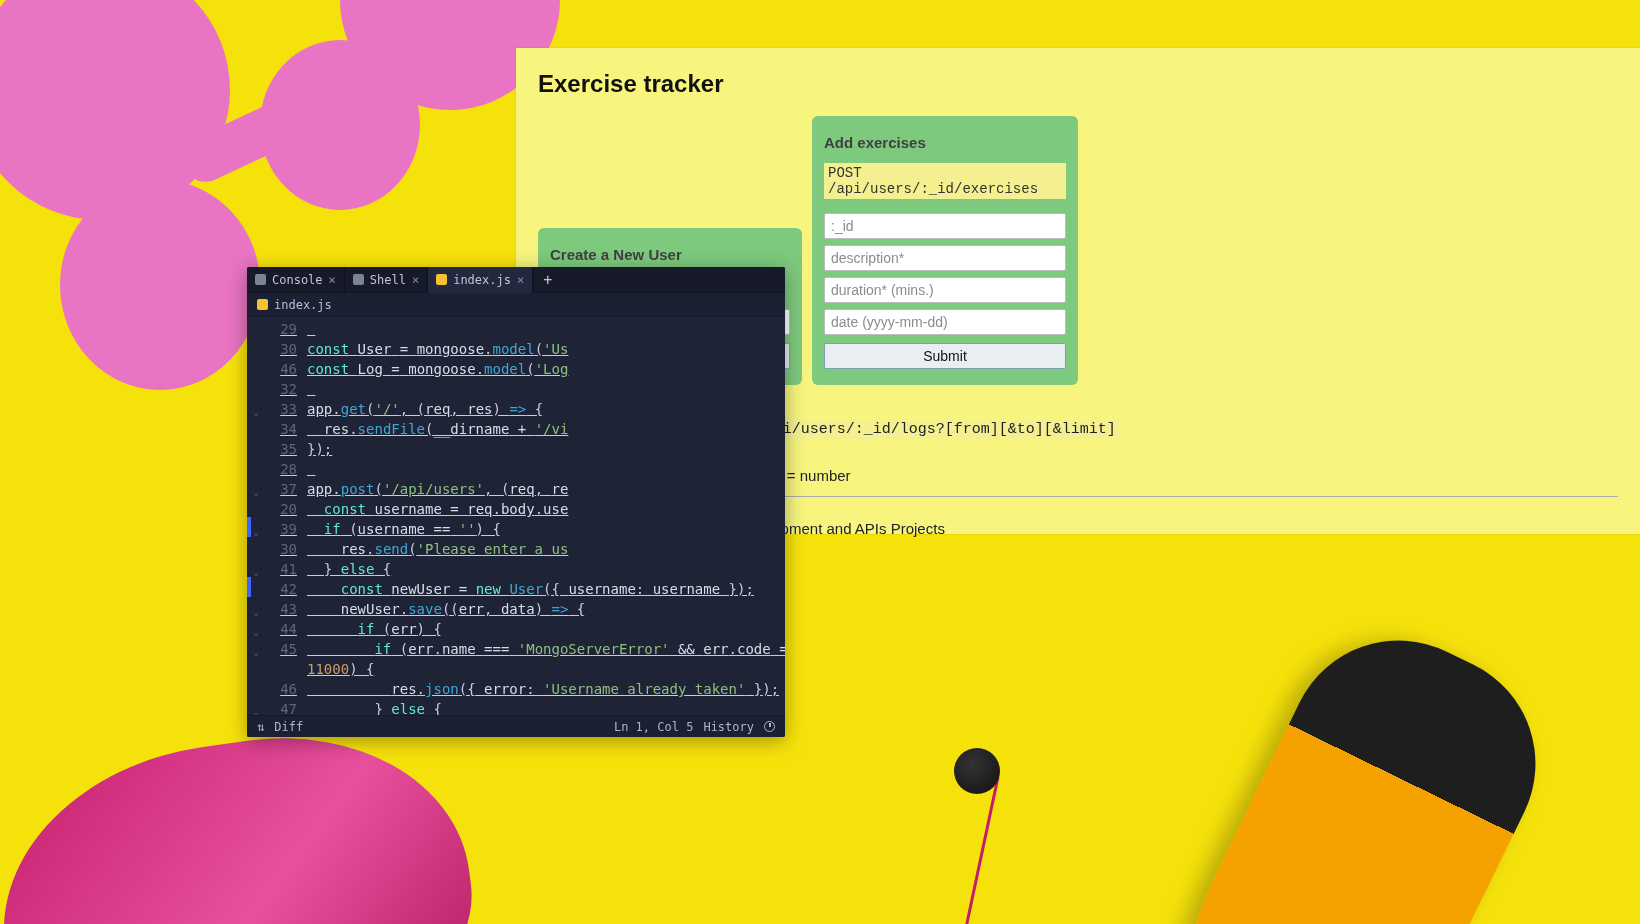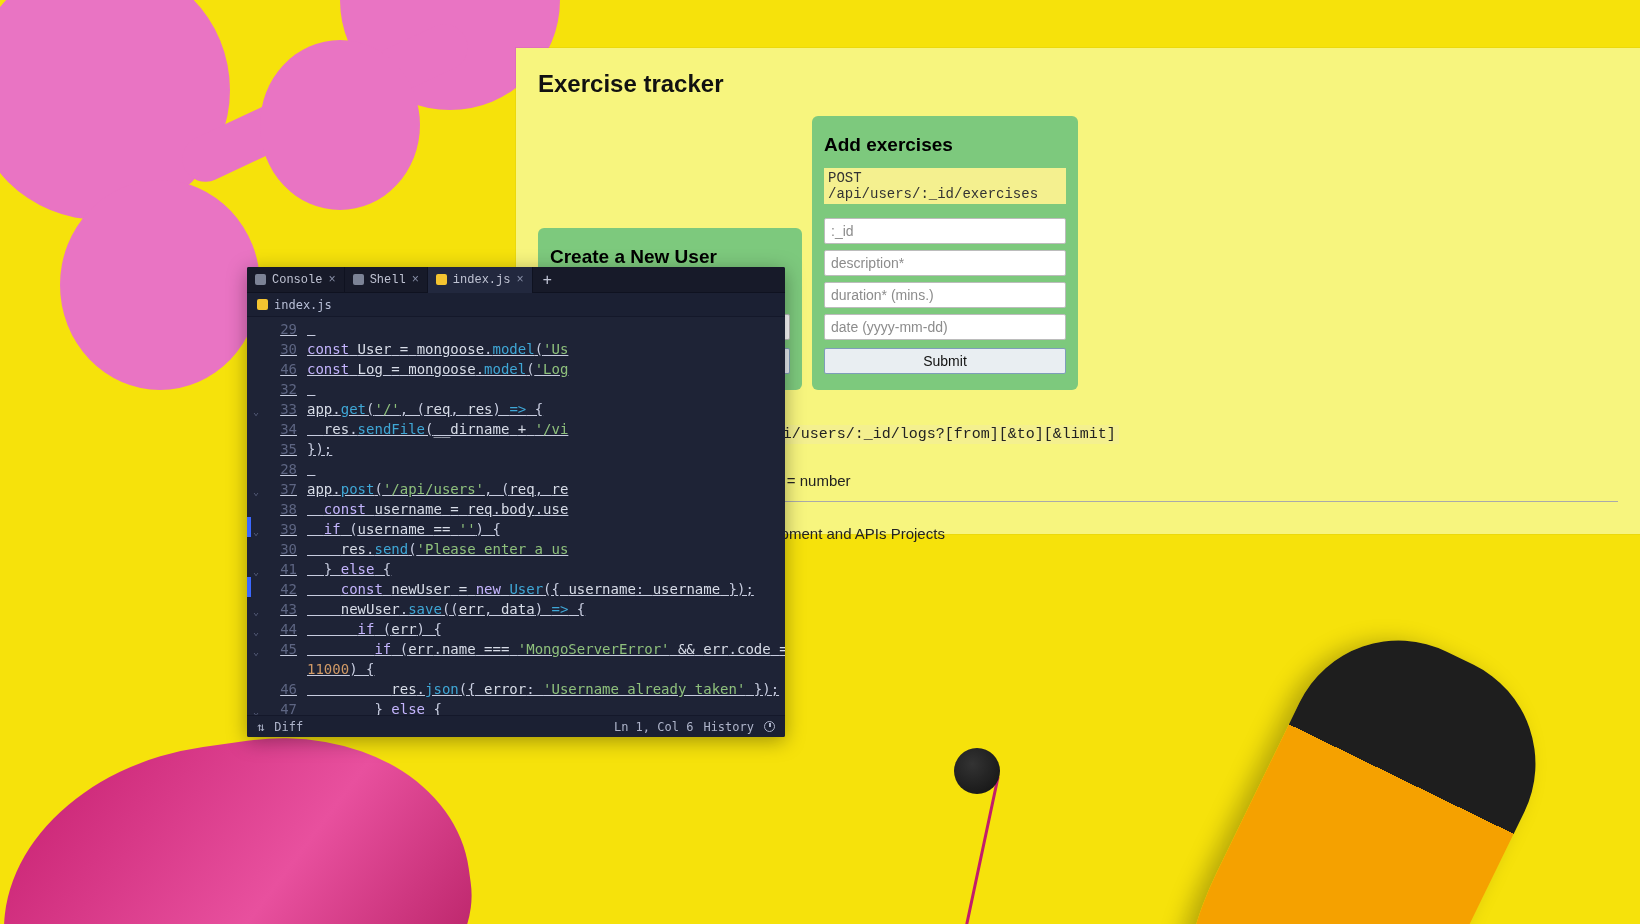--- a/index.html
+++ b/index.html
@@ -30,21 +30,21 @@
   
   .app { position:absolute; left:516px; top:48px; width:1124px; height:486px;
          background:#f7f57e; padding:18px 22px 14px 22px; box-shadow:0 0 0 1px rgba(0,0,0,.04); }
   .app h1 { margin:4px 0 18px 0; font-size:24px; font-weight:800; color:#111; }
 
   .cards { display:flex; align-items:flex-end; gap:10px; }
   .card { background:#7dc97d; border-radius:6px; padding:14px 12px 16px 12px; }
   .card1 { width:264px; }
   .card2 { width:266px; }
   .card3 { width:266px; }
-  .card h2 { margin:4px 0 12px 0; font-size:19px; font-weight:700; color:#000000; }
+  .card h2 { margin:4px 0 12px 0; font-size:15px; font-weight:700; color:#404040; }
   .endpoint { display:inline-block; background:#f4f08f; font-family:"Courier New",monospace;
               font-size:14px; color:#333; padding:2px 4px; margin-bottom:14px; }
   .card input[type=text] { width:100%; height:26px; border:1px solid #bcbcbc; border-radius:2px;
               padding:2px 6px; font-size:14px; color:#333; background:#fff; margin-bottom:6px; }
   .card input::placeholder { color:#8c8c8c; }
   .card button { width:100%; height:26px; margin-top:2px; background:#e9eef2;
                  border:1px solid #7f9db9; border-radius:2px; font-size:14px; color:#111;
                  cursor:pointer; }
 
   .info { margin-top:34px; font-size:15px; color:#222; }
@@ -54,21 +54,21 @@
   .info hr { border:none; border-top:1px solid #aaa; margin:12px 0 6px; }
   .info a { color:#2951b9; text-decoration:underline; }
 
   
   .editor { position:absolute; left:247px; top:267px; width:538px; height:470px;
             background:#1e2336; color:#c7ccdf; font-family:"Menlo","Consolas",monospace;
             font-size:14px; line-height:20px; border-radius:2px; overflow:hidden;
             box-shadow:0 4px 20px rgba(0,0,0,.35); }
   .tabs { display:flex; align-items:center; height:26px; background:#171a29; border-bottom:1px solid #0f1220; }
   .tab { display:flex; align-items:center; height:26px; padding:0 8px; color:#c0c4d4; gap:6px;
-         border-right:1px solid #0f1220; font-size:12px;font-family:Liberation Mono, monospace; }
+         border-right:1px solid #0f1220; font-size:12px; }
   .tab.active { background:#22283e; }
   .tab .x { color:#8990a8; font-size:12px; }
   .tab .dot { width:11px; height:11px; border-radius:2px; display:inline-block; }
   .dot-console { background:#7c8396; }
   .dot-shell { background:#7c8396; }
   .dot-js { background:#f4c430; }
   .addtab { color:#c0c4d4; padding:0 10px; font-size:15px; }
   .path { height:24px; line-height:24px; padding:0 10px; font-size:12px; color:#b8bfd7;
           background:#1b2033; border-bottom:1px solid #14182a; }
   .path .sq { display:inline-block; width:11px; height:11px; background:#f4c430; border-radius:2px;
@@ -77,21 +77,21 @@
   .code-wrap { display:flex; height:calc(100% - 26px - 24px - 22px);text-decoration:underline; }
   .gutter { width:50px; text-align:right; padding:2px 4px 0 0; color:#5d6582; user-select:none;
             background:#1e2336; }
   .gutter div { height:20px; position:relative; }
   .gutter .fold { position:absolute; left:2px; top:3px; color:#5d6582; font-size:10px; }
   .bluebar { width:4px; background:#1e2336; }
   .bluebar .mark { width:4px; background:#3c68ff; }
   .code { padding:2px 0 0 6px; white-space:pre; overflow:hidden; flex:1; }
 
   
-  .kw  { color:#c4b5fd; }          
+  .kw  { color:#5eead4; }          
   .fn  { color:#3fa7d6; }          
   .id  { color:#d8dde8; }
   .op  { color:#d8dde8; }
   .prop{ color:#d8dde8; }
   .str { color:#8ec07c; }
   .arrw{ color:#3fa7d6; }
   .num { color:#d19a66; }
 
   .status { position:absolute; left:0; right:0; bottom:0; height:22px; background:#1b2033;
             display:flex; align-items:center; justify-content:space-between; padding:0 10px;
@@ -211,21 +211,21 @@
     <div class="gutter" id="gutter">
         <div>29</div>
         <div>30</div>
         <div>46</div>
         <div>32</div>
         <div><span class="fold">⌄</span>33</div>
         <div>34</div>
         <div>35</div>
         <div>28</div>
         <div><span class="fold">⌄</span>37</div>
-        <div>38</div>
+        <div>20</div>
         <div><span class="fold">⌄</span>39</div>
         <div>30</div>
         <div><span class="fold">⌄</span>41</div>
         <div>42</div>
         <div><span class="fold">⌄</span>43</div>
         <div><span class="fold">⌄</span>44</div>
         <div><span class="fold">⌄</span>45</div>
         <div></div>
         <div>46</div>
         <div><span class="fold">⌄</span>47</div>
@@ -233,18 +233,18 @@
       </div>
     <div class="code" id="code"><div style="height: 20px;">&nbsp;</div><div style="height: 20px;"><span class="kw">const</span> <span class="id">User</span> <span class="op">=</span> <span class="id">mongoose</span>.<span class="fn">model</span>(<span class="str">'Us</span></div><div style="height: 20px;"><span class="kw">const</span> <span class="id">Log</span> <span class="op">=</span> <span class="id">mongoose</span>.<span class="fn">model</span>(<span class="str">'Log</span></div><div style="height: 20px;">&nbsp;</div><div style="height: 20px;"><span class="id">app</span>.<span class="fn">get</span>(<span class="str">'/'</span>, (<span class="id">req</span>, <span class="id">res</span>) <span class="arrw">=&gt;</span> {</div><div style="height: 20px;">  <span class="id">res</span>.<span class="fn">sendFile</span>(<span class="id">__dirname</span> <span class="op">+</span> <span class="str">'/vi</span></div><div style="height: 20px;">});</div><div style="height: 20px;">&nbsp;</div><div style="height: 20px;"><span class="id">app</span>.<span class="fn">post</span>(<span class="str">'/api/users'</span>, (<span class="id">req</span>, <span class="id">re</span></div><div style="height: 20px;">  <span class="kw">const</span> <span class="id">username</span> <span class="op">=</span> <span class="id">req</span>.<span class="prop">body</span>.<span class="prop">use</span></div><div style="height: 20px;">  <span class="kw">if</span> (<span class="id">username</span> <span class="op">==</span> <span class="str">''</span>) {</div><div style="height: 20px;">    <span class="id">res</span>.<span class="fn">send</span>(<span class="str">'Please enter a us</span></div><div style="height: 20px;">  } <span class="kw">else</span> {</div><div style="height: 20px;">    <span class="kw">const</span> <span class="id">newUser</span> <span class="op">=</span> <span class="kw">new</span> <span class="fn">User</span>({ <span class="prop">username</span>: <span class="id">username</span> });</div><div style="height: 20px;">    <span class="id">newUser</span>.<span class="fn">save</span>((<span class="id">err</span>, <span class="id">data</span>) <span class="arrw">=&gt;</span> {</div><div style="height: 20px;">      <span class="kw">if</span> (<span class="id">err</span>) {</div><div style="height: 20px;">        <span class="kw">if</span> (<span class="id">err</span>.<span class="prop">name</span> <span class="op">===</span> <span class="str">'MongoServerError'</span> <span class="op">&amp;&amp;</span> <span class="id">err</span>.<span class="prop">code</span> <span class="op">===</span></div><div style="height: 20px;"><span class="num">11000</span>) {</div><div style="height: 20px;">          <span class="id">res</span>.<span class="fn">json</span>({ <span class="prop">error</span>: <span class="str">'Username already taken'</span> });</div><div style="height: 20px;">        } <span class="kw">else</span> {</div></div>
   </div>
 
   <div class="status">
     <div class="left">
       <span>⇅</span>
       <span>Diff</span>
     </div>
     <div class="right">
-      <span>Ln 1, Col 6</span>
+      <span>Ln 1, Col 5</span>
       <span>History</span>
       <span class="hist-icon"></span>
     </div>
   </div>
 </div>
 
 </body></html>

